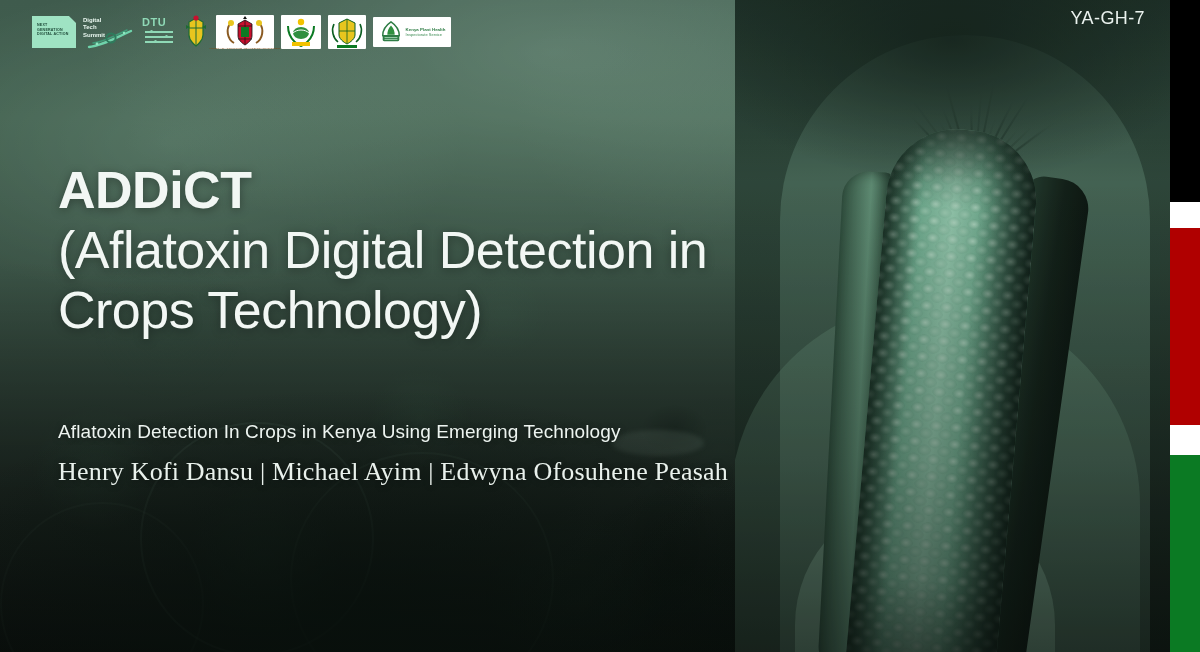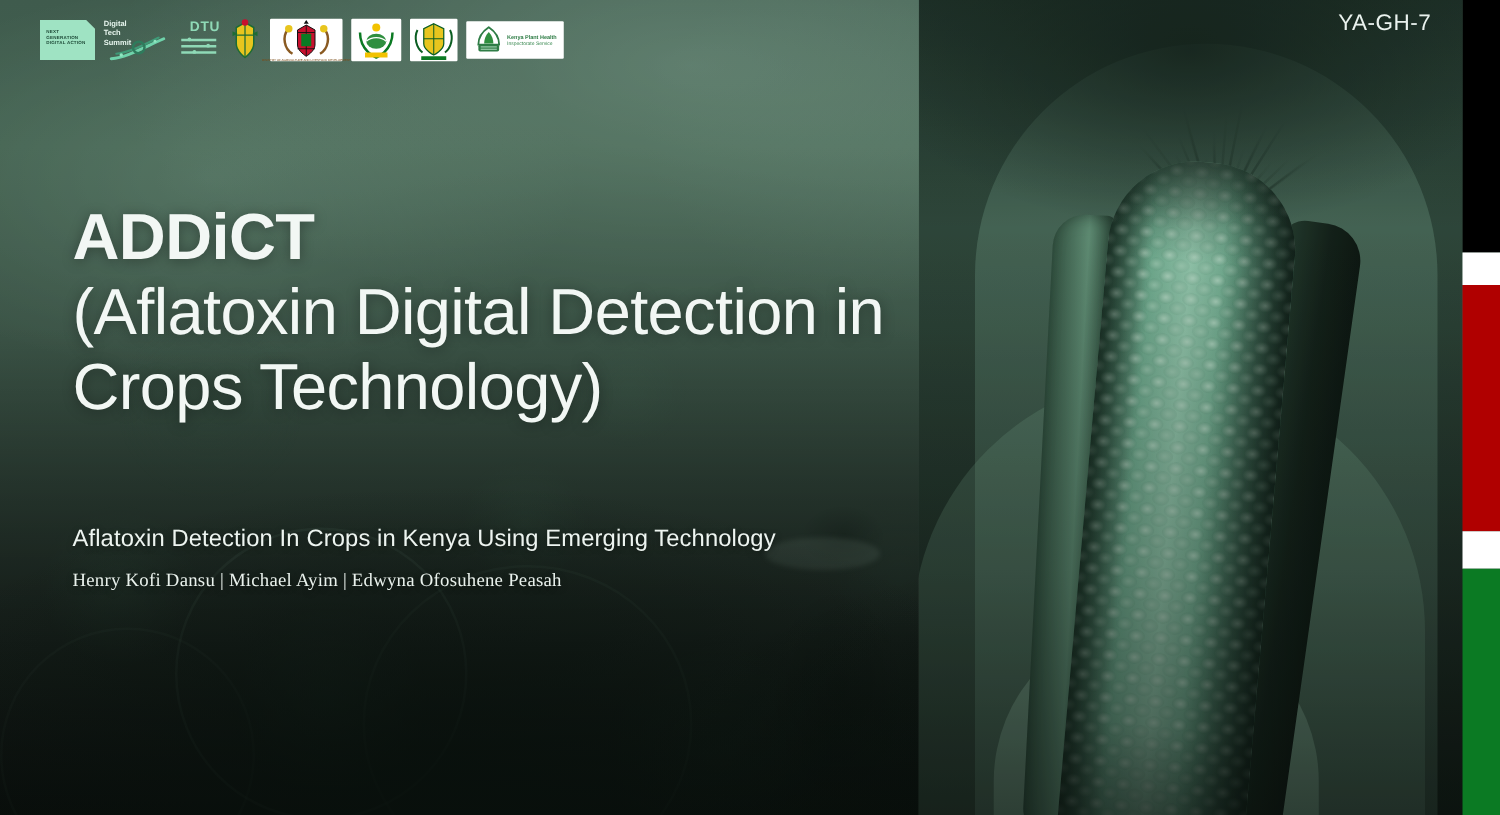--- a/index.html
+++ b/index.html
@@ -104,21 +104,21 @@
     clip-path:polygon(0 0,84% 0,100% 22%,100% 100%,0 100%);}
   .lg-next .txt{position:absolute;left:5px;top:7px;font-size:3.6px;line-height:4.6px;
     color:#1e4a38;font-weight:700;letter-spacing:.2px;}
 
   .lg-dts{position:relative;width:52px;height:34px;}
   .lg-dts .txt{position:absolute;left:0;top:2px;font-size:6px;line-height:7.4px;
     color:#e8f6ef;font-weight:700;}
   .lg-dts .swoosh{position:absolute;left:4px;top:14px;width:46px;height:20px;}
 
   .lg-dtu{position:relative;width:34px;height:34px;}
-  .lg-dtu .txt{position:absolute;left:0;top:1px;width:34px;text-align:right;
+  .lg-dtu .txt{position:absolute;left:0;top:1px;width:34px;text-align:left;
     font-size:11px;font-weight:700;color:#8fd9b6;letter-spacing:.5px;}
   .lg-dtu .bars{position:absolute;left:3px;top:16px;width:28px;height:16px;}
   .lg-dtu .bars i{position:absolute;left:0;width:28px;height:2px;background:#8fd9b6;}
   .lg-dtu .bars i:nth-child(1){top:0}
   .lg-dtu .bars i:nth-child(2){top:5px}
   .lg-dtu .bars i:nth-child(3){top:10px}
   .lg-dtu .bars b{position:absolute;width:3px;height:3px;border-radius:50%;background:#8fd9b6;}
 
   .lg-crest{position:relative;width:26px;height:34px;}
   .crest-card{background:#fff;border-radius:1px;display:flex;align-items:center;
@@ -136,21 +136,21 @@
   .code{position:absolute;right:55px;top:8px;color:#eaf2ee;font-size:18px;
     letter-spacing:.4px;}
 
   
   .title{position:absolute;left:58px;top:160px;width:660px;color:#f2f7f4;
     font-size:52px;line-height:60px;letter-spacing:-.5px;font-weight:400;
     text-shadow:0 2px 10px rgba(0,0,0,.35);}
   .title .bold{font-weight:700;}
   .subtitle{position:absolute;left:58px;top:421px;color:#edf4f0;font-size:19px;
     letter-spacing:.1px;text-shadow:0 1px 6px rgba(0,0,0,.4);}
-  .authors{position:absolute;left:58px;top:457px;color:#e9f1ec;font-size:15px;
+  .authors{position:absolute;left:58px;top:457px;color:#e9f1ec;font-size:26px;
     font-family:"Liberation Serif",serif;letter-spacing:.2px;
     text-shadow:0 1px 6px rgba(0,0,0,.45);}
   .sup{position:absolute;left:58px;top:532px;color:#f0f6f3;font-size:18px;
     line-height:26px;text-shadow:0 1px 6px rgba(0,0,0,.45);}
   .sup b{font-weight:700;}
   .sup .line2{display:block;padding-left:101px;}
 </style>
 </head>
 <body>
 

